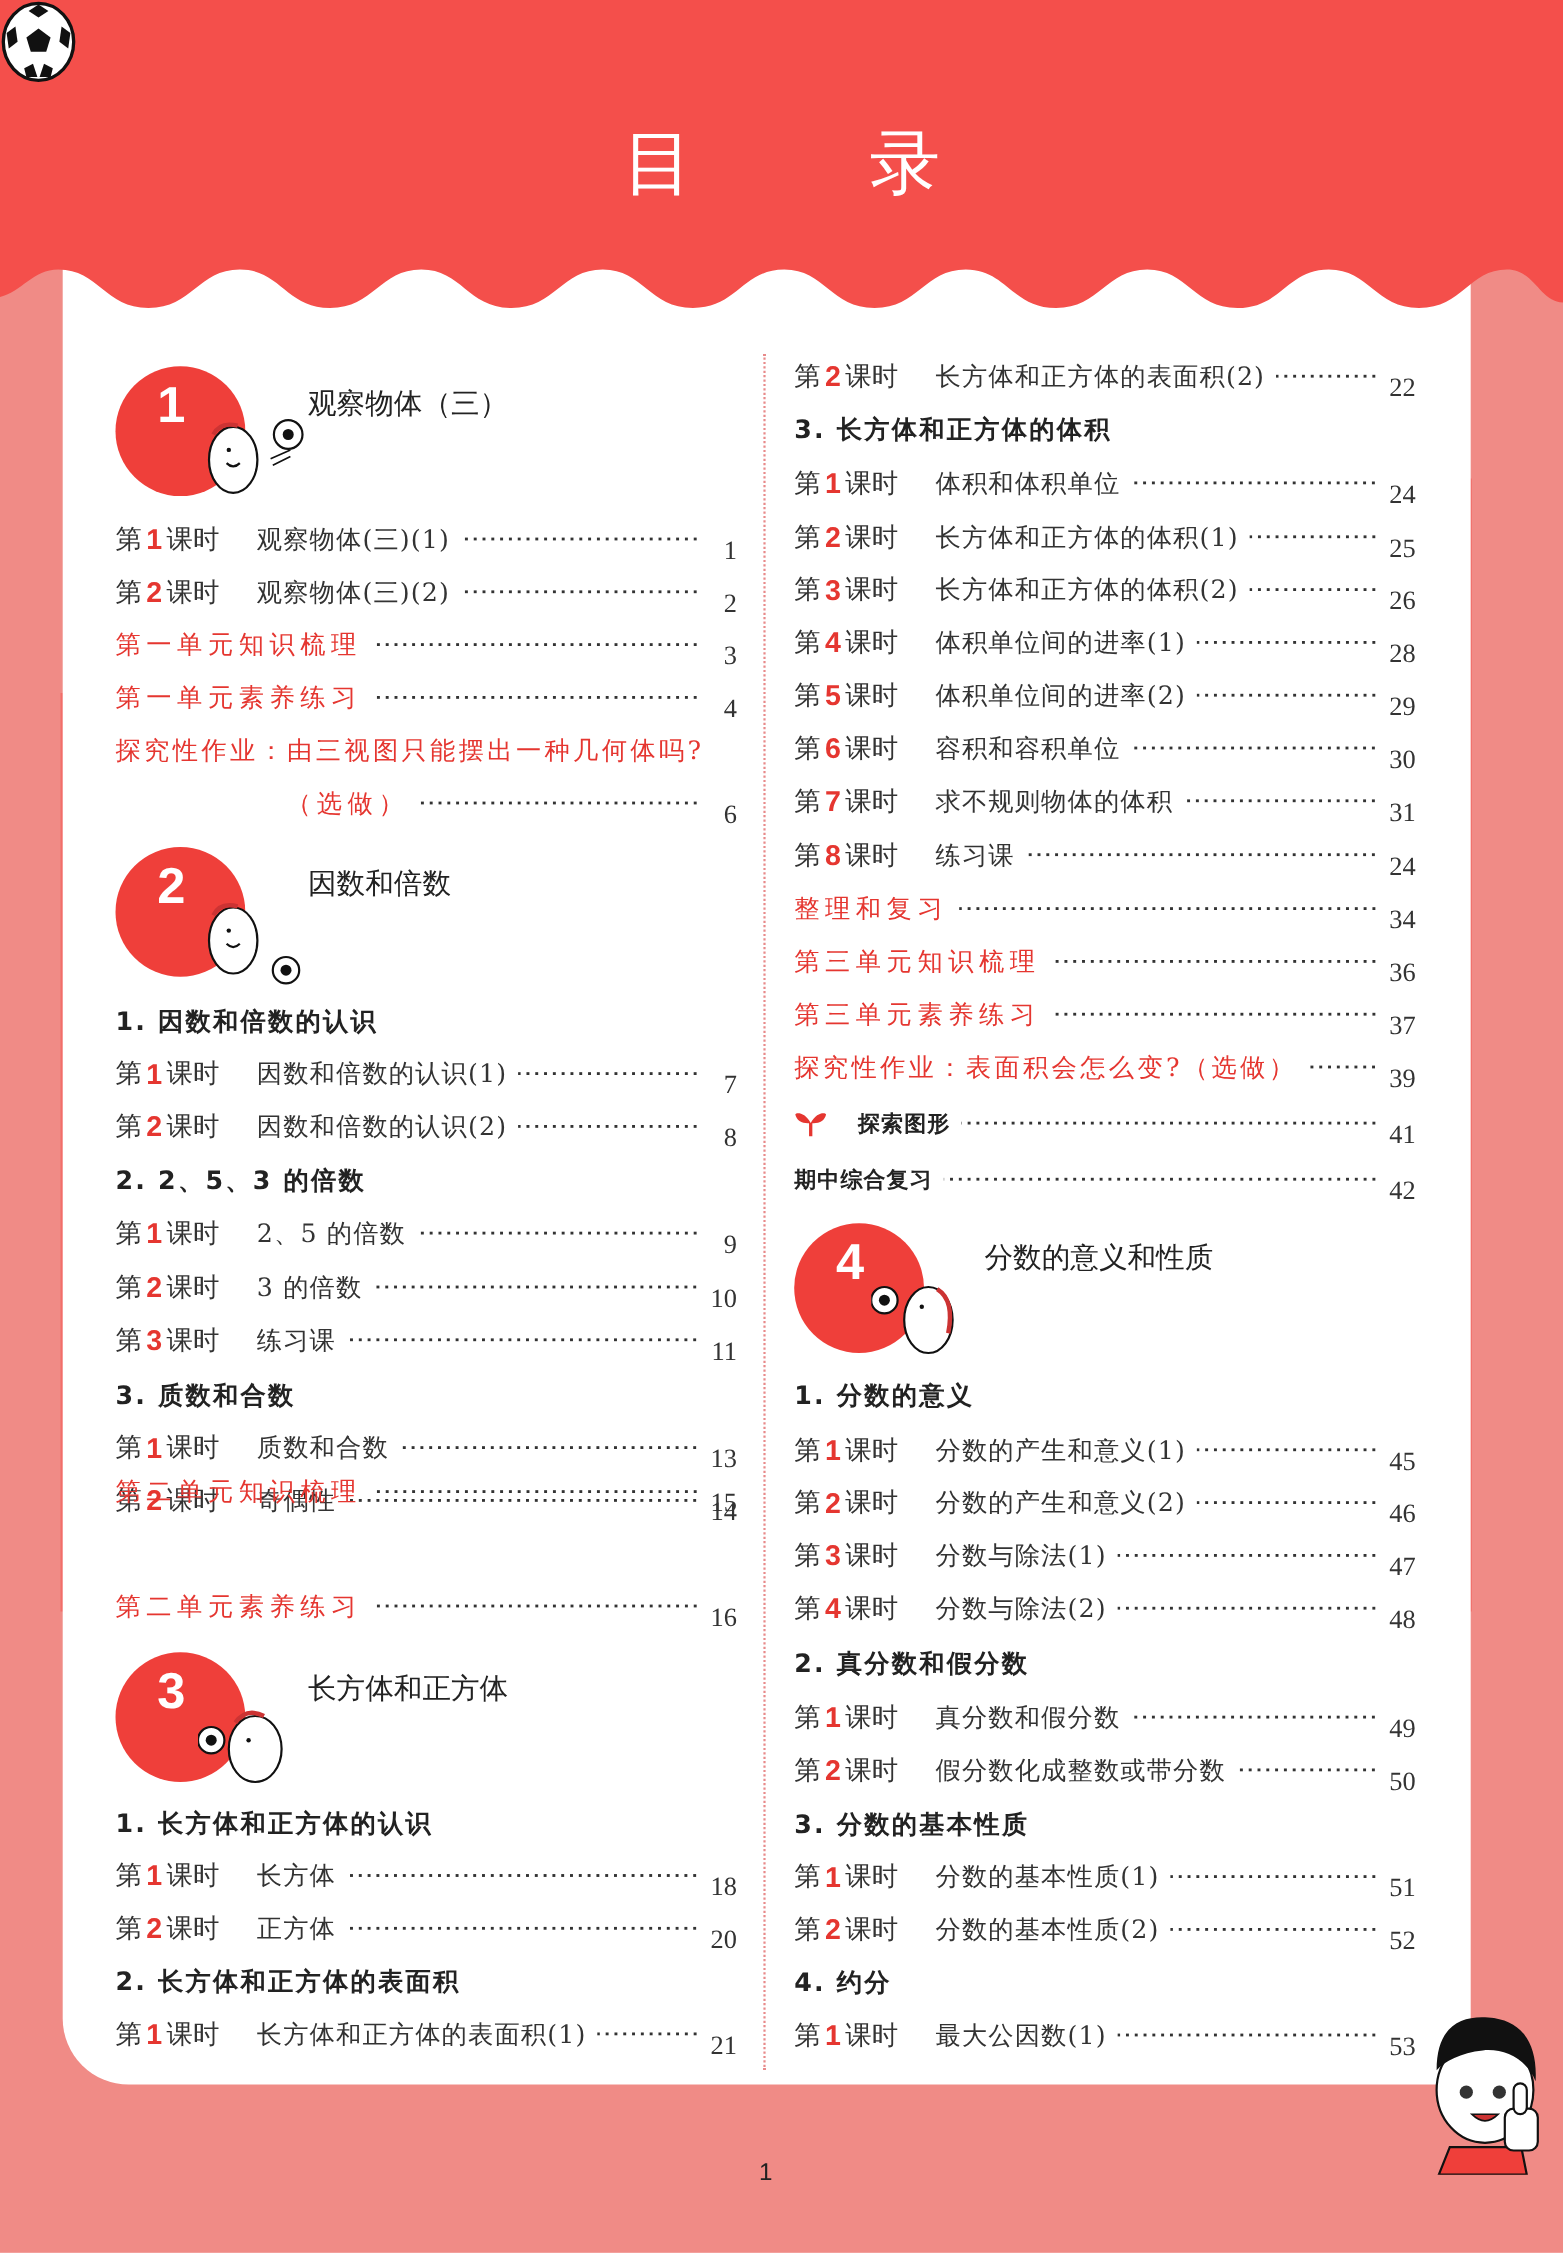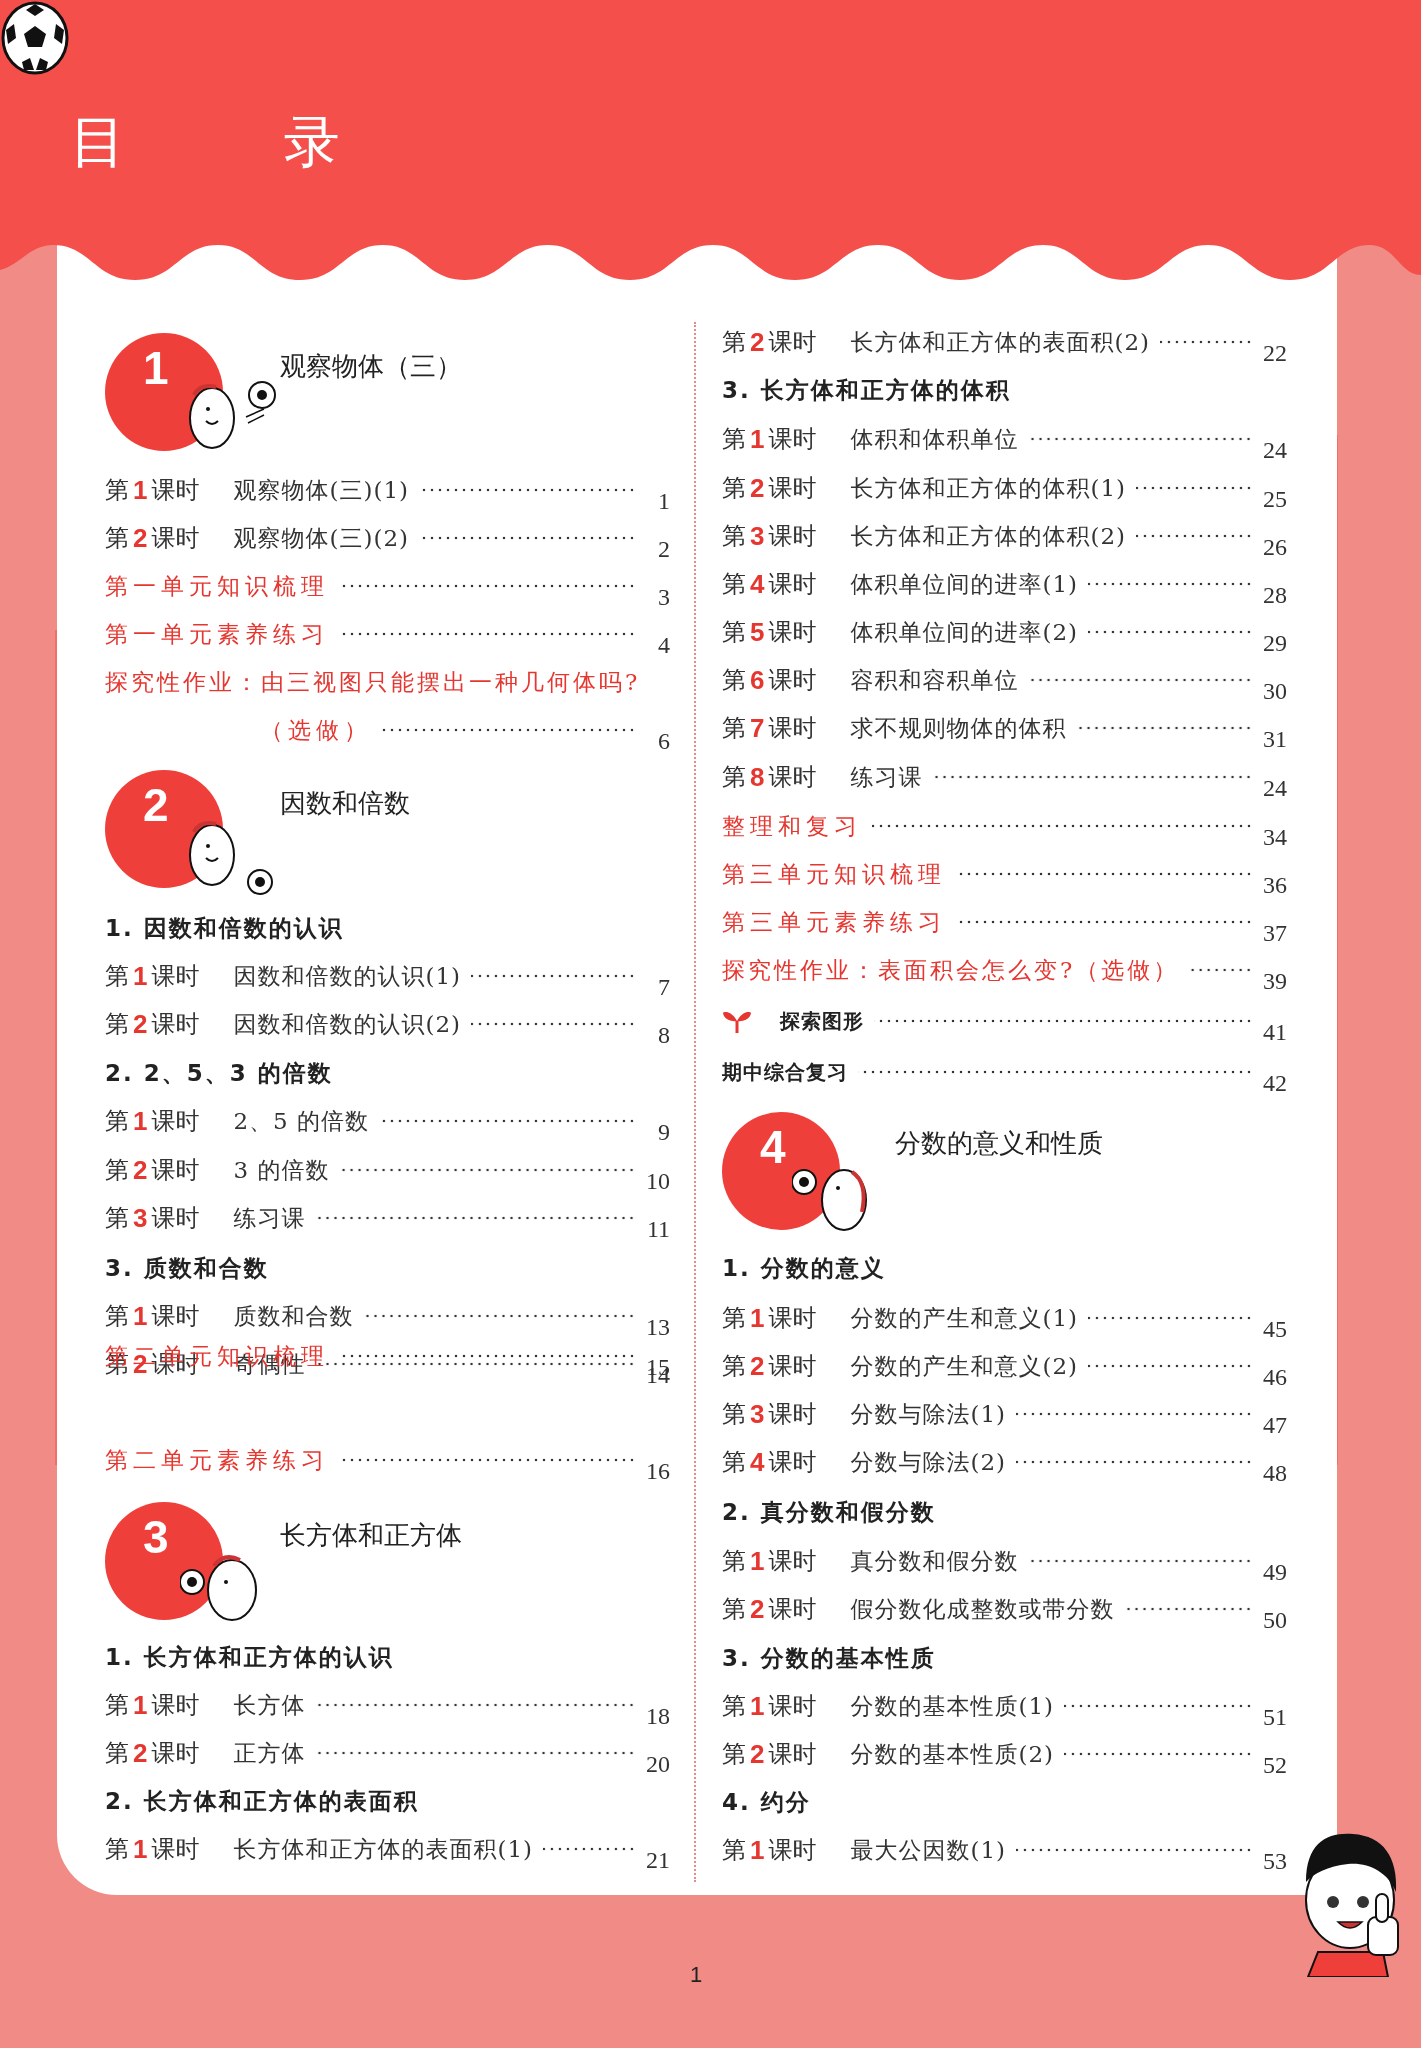--- a/index.html
+++ b/index.html
@@ -14,22 +14,22 @@
   .stripe.right { left:1316px; top:435px; width:22px; height:1030px; }
   .panel {
     position:absolute; left:57px; top:240px; width:1280px; height:1655px;
     background:#fff; border-bottom-left-radius:60px;
   }
   .header {
     position:absolute; left:0; top:0; width:1421px; height:290px;
   }
   .header svg { position:absolute; left:0; top:0; }
   .title {
-    position:absolute; left:0; top:105px; width:1421px; text-align:left;
-    color:#fff; font-family:"DejaVu Sans", sans-serif; font-size:56px; letter-spacing:70px;
+    position:absolute; left:0; top:105px; width:1421px; text-align:center;
+    color:#fff; font-family:"DejaVu Sans", sans-serif; font-size:64px; letter-spacing:70px;
     padding-left:70px; box-sizing:border-box; font-weight:300;
   }
   .ball-top { position:absolute; left:660px; top:212px; }
   .divider {
     position:absolute; left:694px; top:322px; width:0; height:1560px;
     border-left:2px dotted #e88a8a;
   }
   .col { position:absolute; top:0; }
   .col.left { left:105px; width:565px; }
   .col.right { left:722px; width:565px; }

